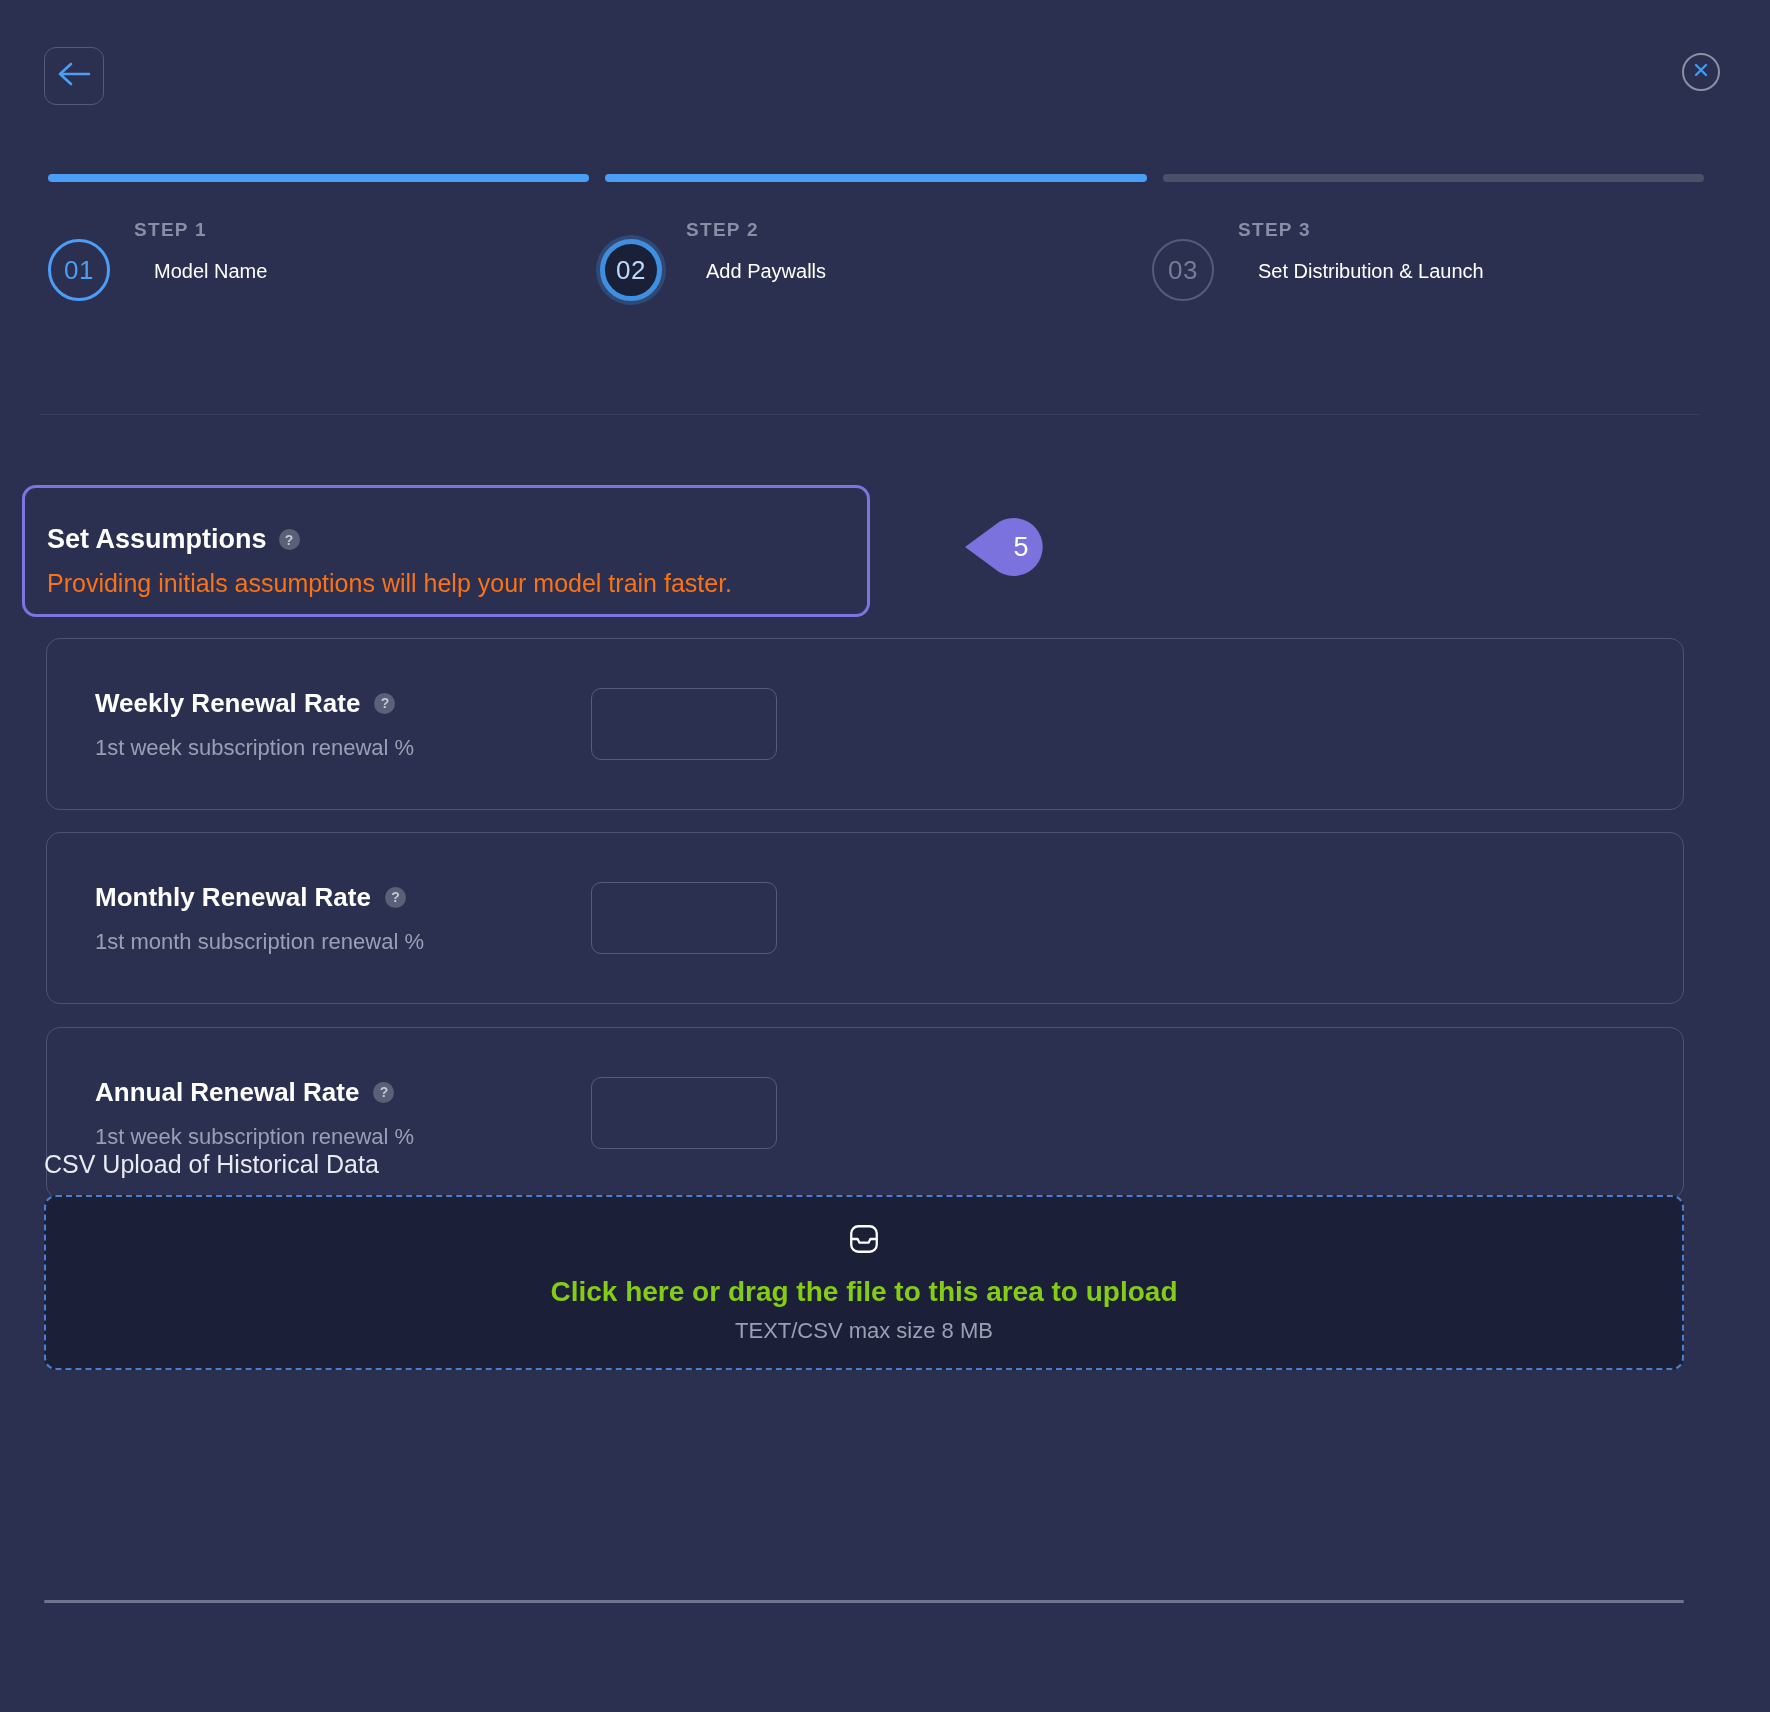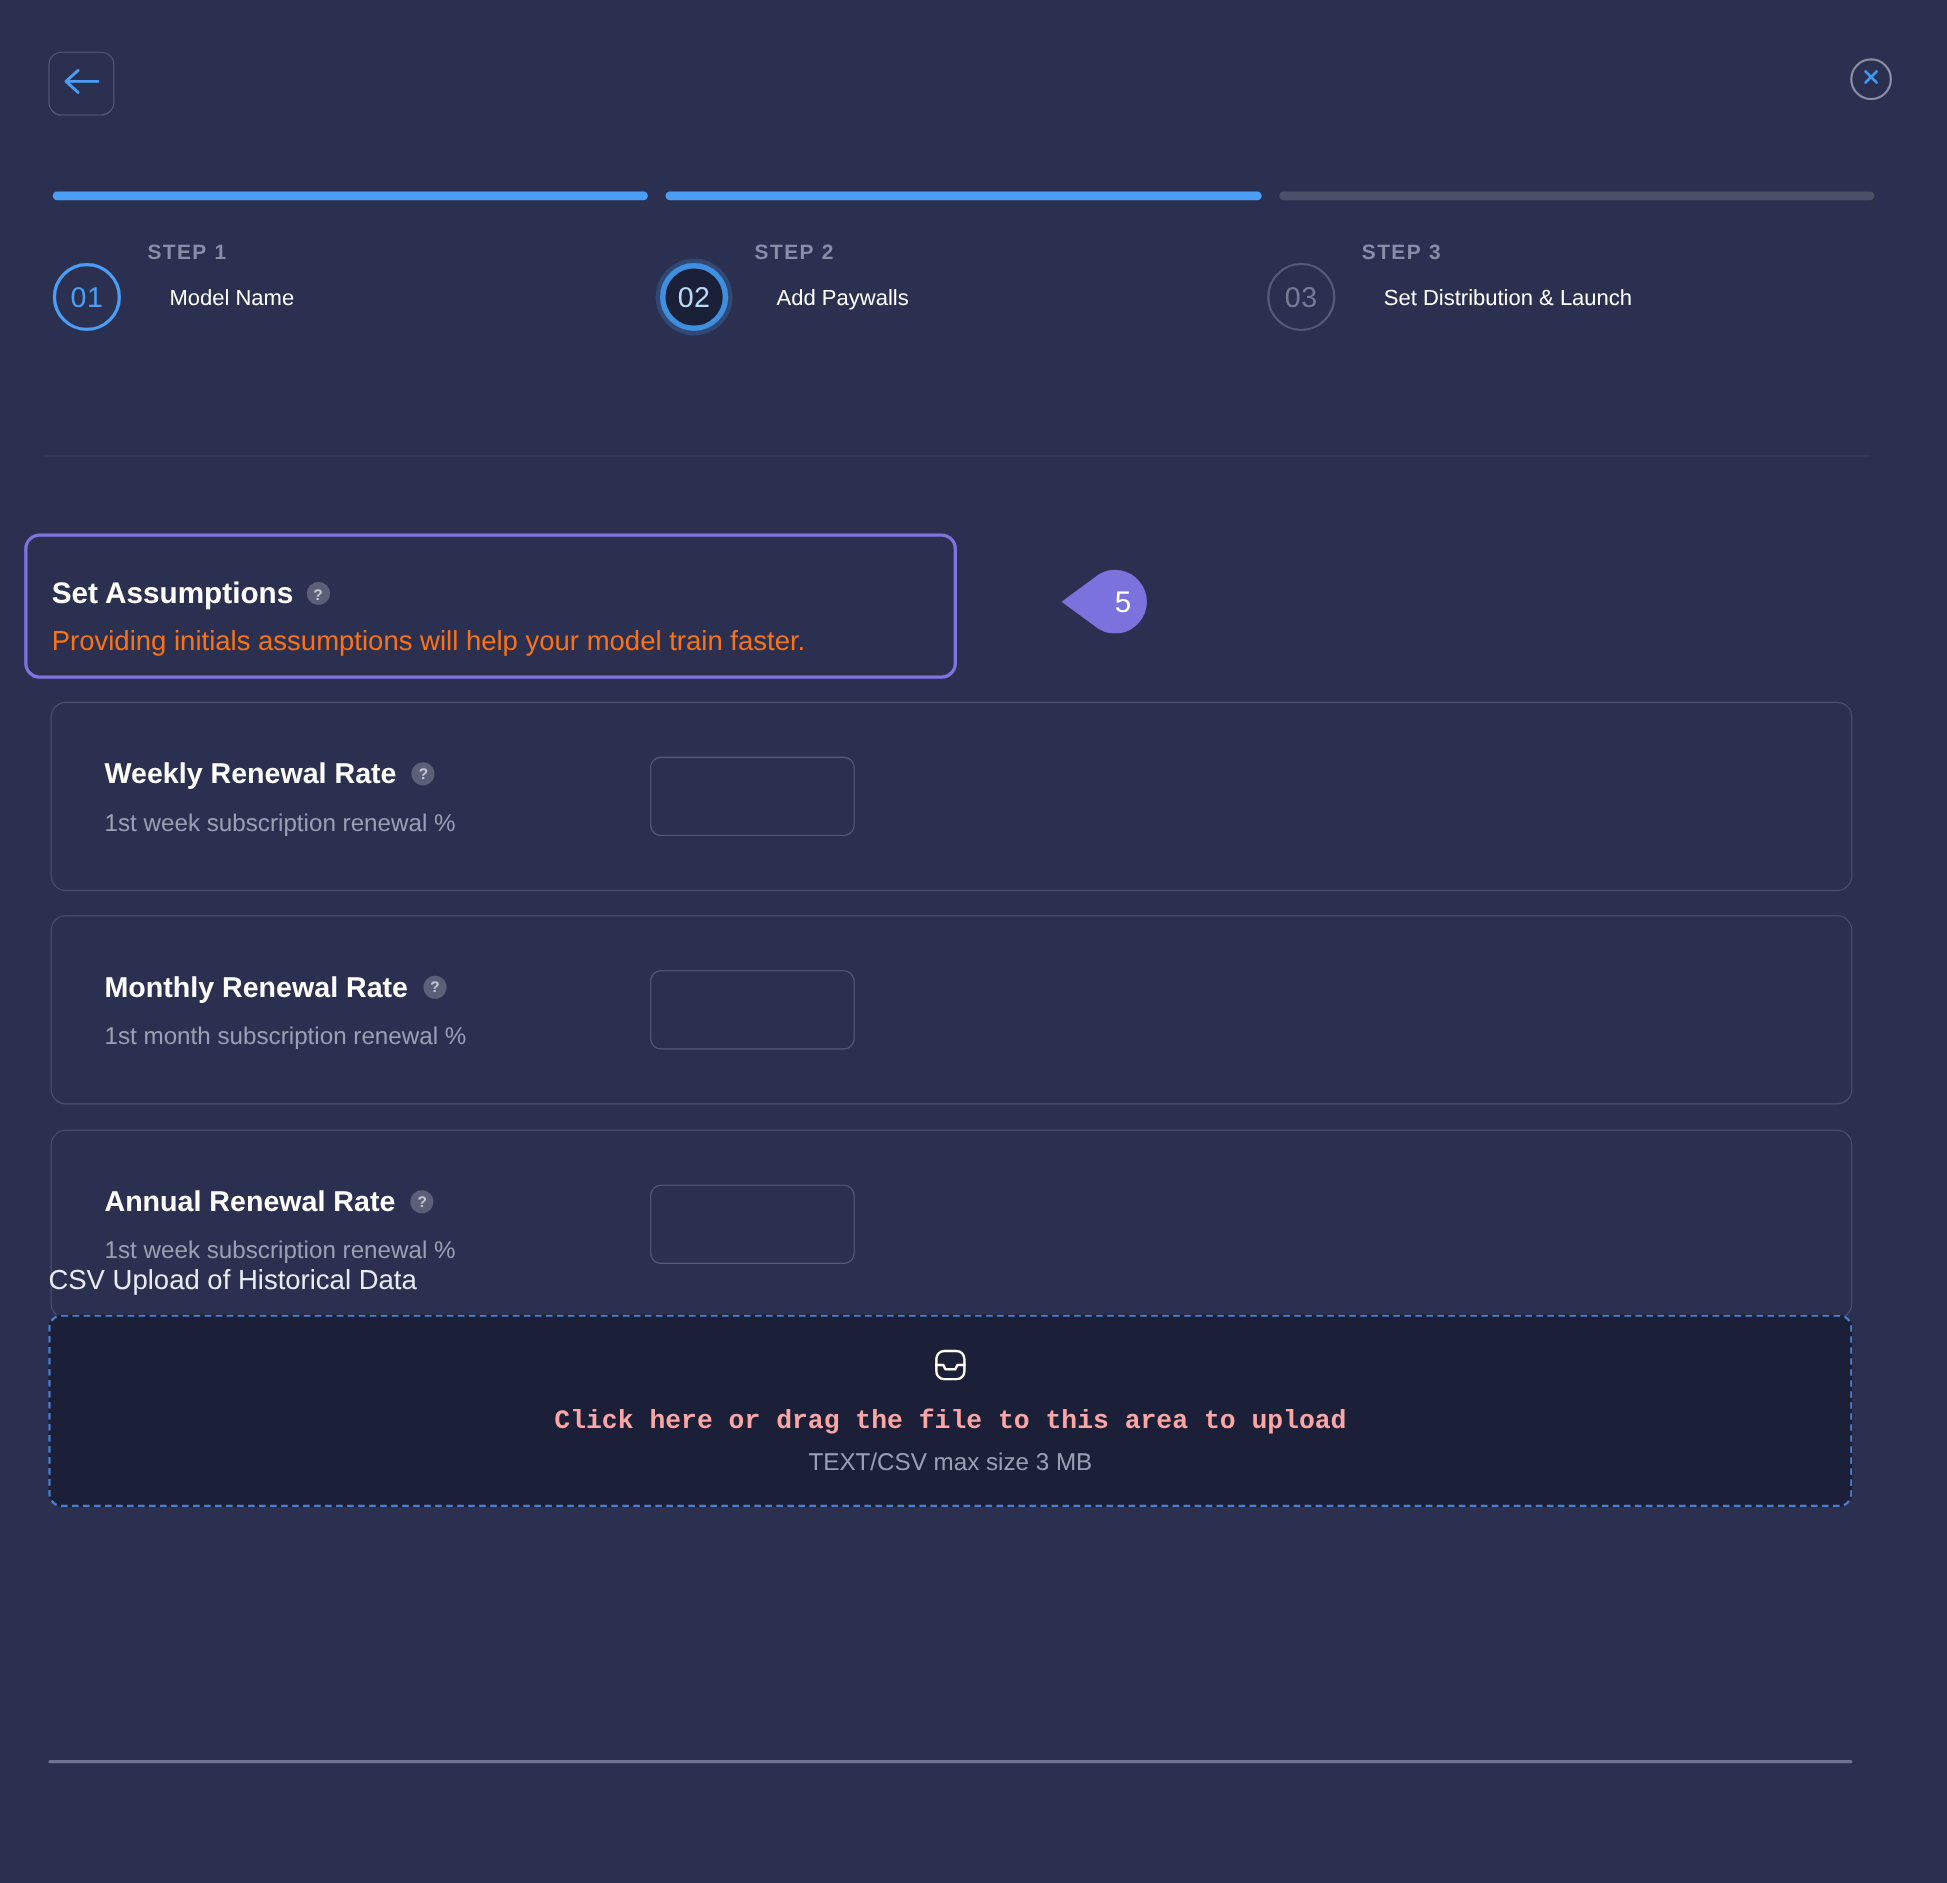--- a/index.html
+++ b/index.html
@@ -128,21 +128,21 @@
   }
   .dropzone {
     position: absolute; left: 44px; top: 1195px;
     width: 1640px; height: 175px;
     border: 2px dashed #4a7fd0; border-radius: 12px;
     background: #1b2038;
     display: flex; flex-direction: column; align-items: center; justify-content: center;
     cursor: pointer;
   }
   .dz-icon { margin-bottom: 16px; }
-  .dz-main { font-size: 24px; font-weight: bold; color: #fca5a5; font-family: Liberation Mono, monospace; }
+  .dz-main { font-size: 28px; font-weight: bold; color: #84cc16; }
   .dz-sub { margin-top: 10px; font-size: 22px; color: #9aa0b4; }
 
   .bottom-divider {
     position: absolute; left: 44px; top: 1600px; width: 1640px; height: 3px;
     background: #6e7590; border-radius: 2px;
   }
 </style>
 </head>
 <body>
 
@@ -266,17 +266,17 @@
   <div class="upload-label">CSV Upload of Historical Data</div>
 
   <div class="dropzone">
     <span class="dz-icon">
       <svg width="34" height="34" viewBox="0 0 24 24" fill="none">
         <rect x="3" y="3" width="18" height="18" rx="5" stroke="#ffffff" stroke-width="1.6"></rect>
         <path d="M3 12h4.5l1.3 2.6h6.4L16.5 12H21" stroke="#ffffff" stroke-width="1.6" stroke-linejoin="round" stroke-linecap="round"></path>
       </svg>
     </span>
     <div class="dz-main">Click here or drag the file to this area to upload</div>
-    <div class="dz-sub">TEXT/CSV max size 3 MB</div>
+    <div class="dz-sub">TEXT/CSV max size 8 MB</div>
   </div>
 
   <div class="bottom-divider"></div>
 </div>
 
 </body></html>

